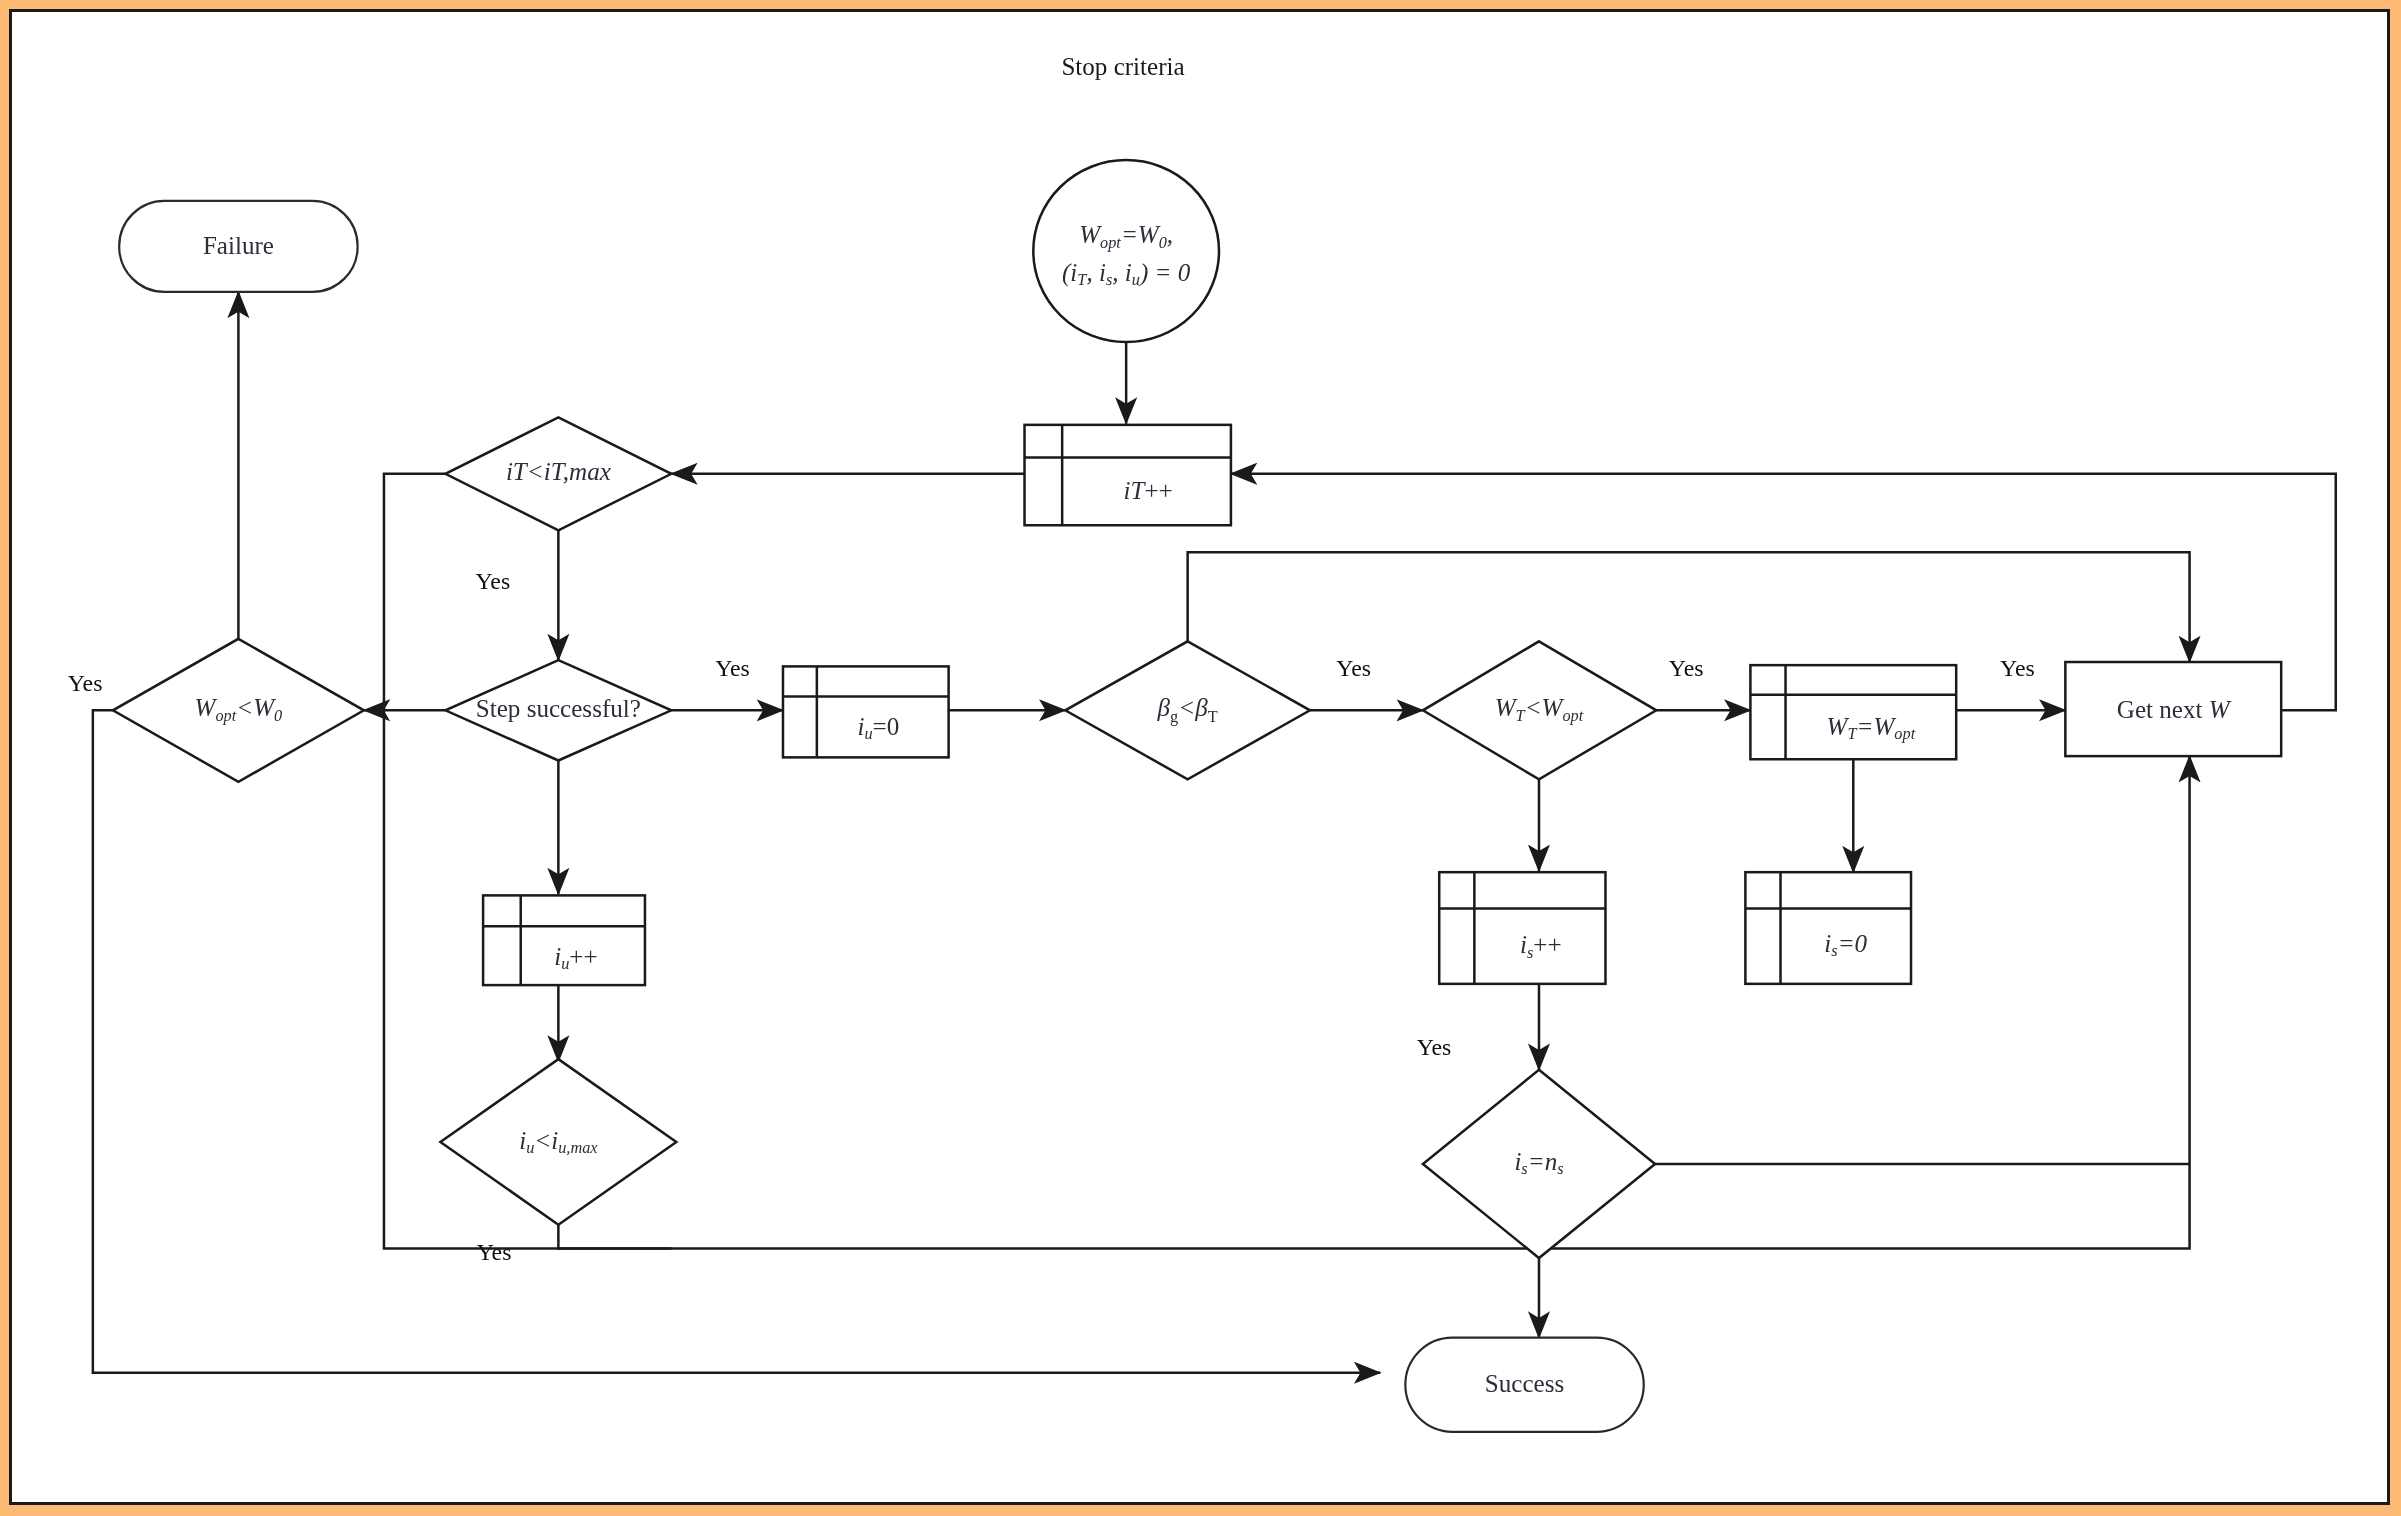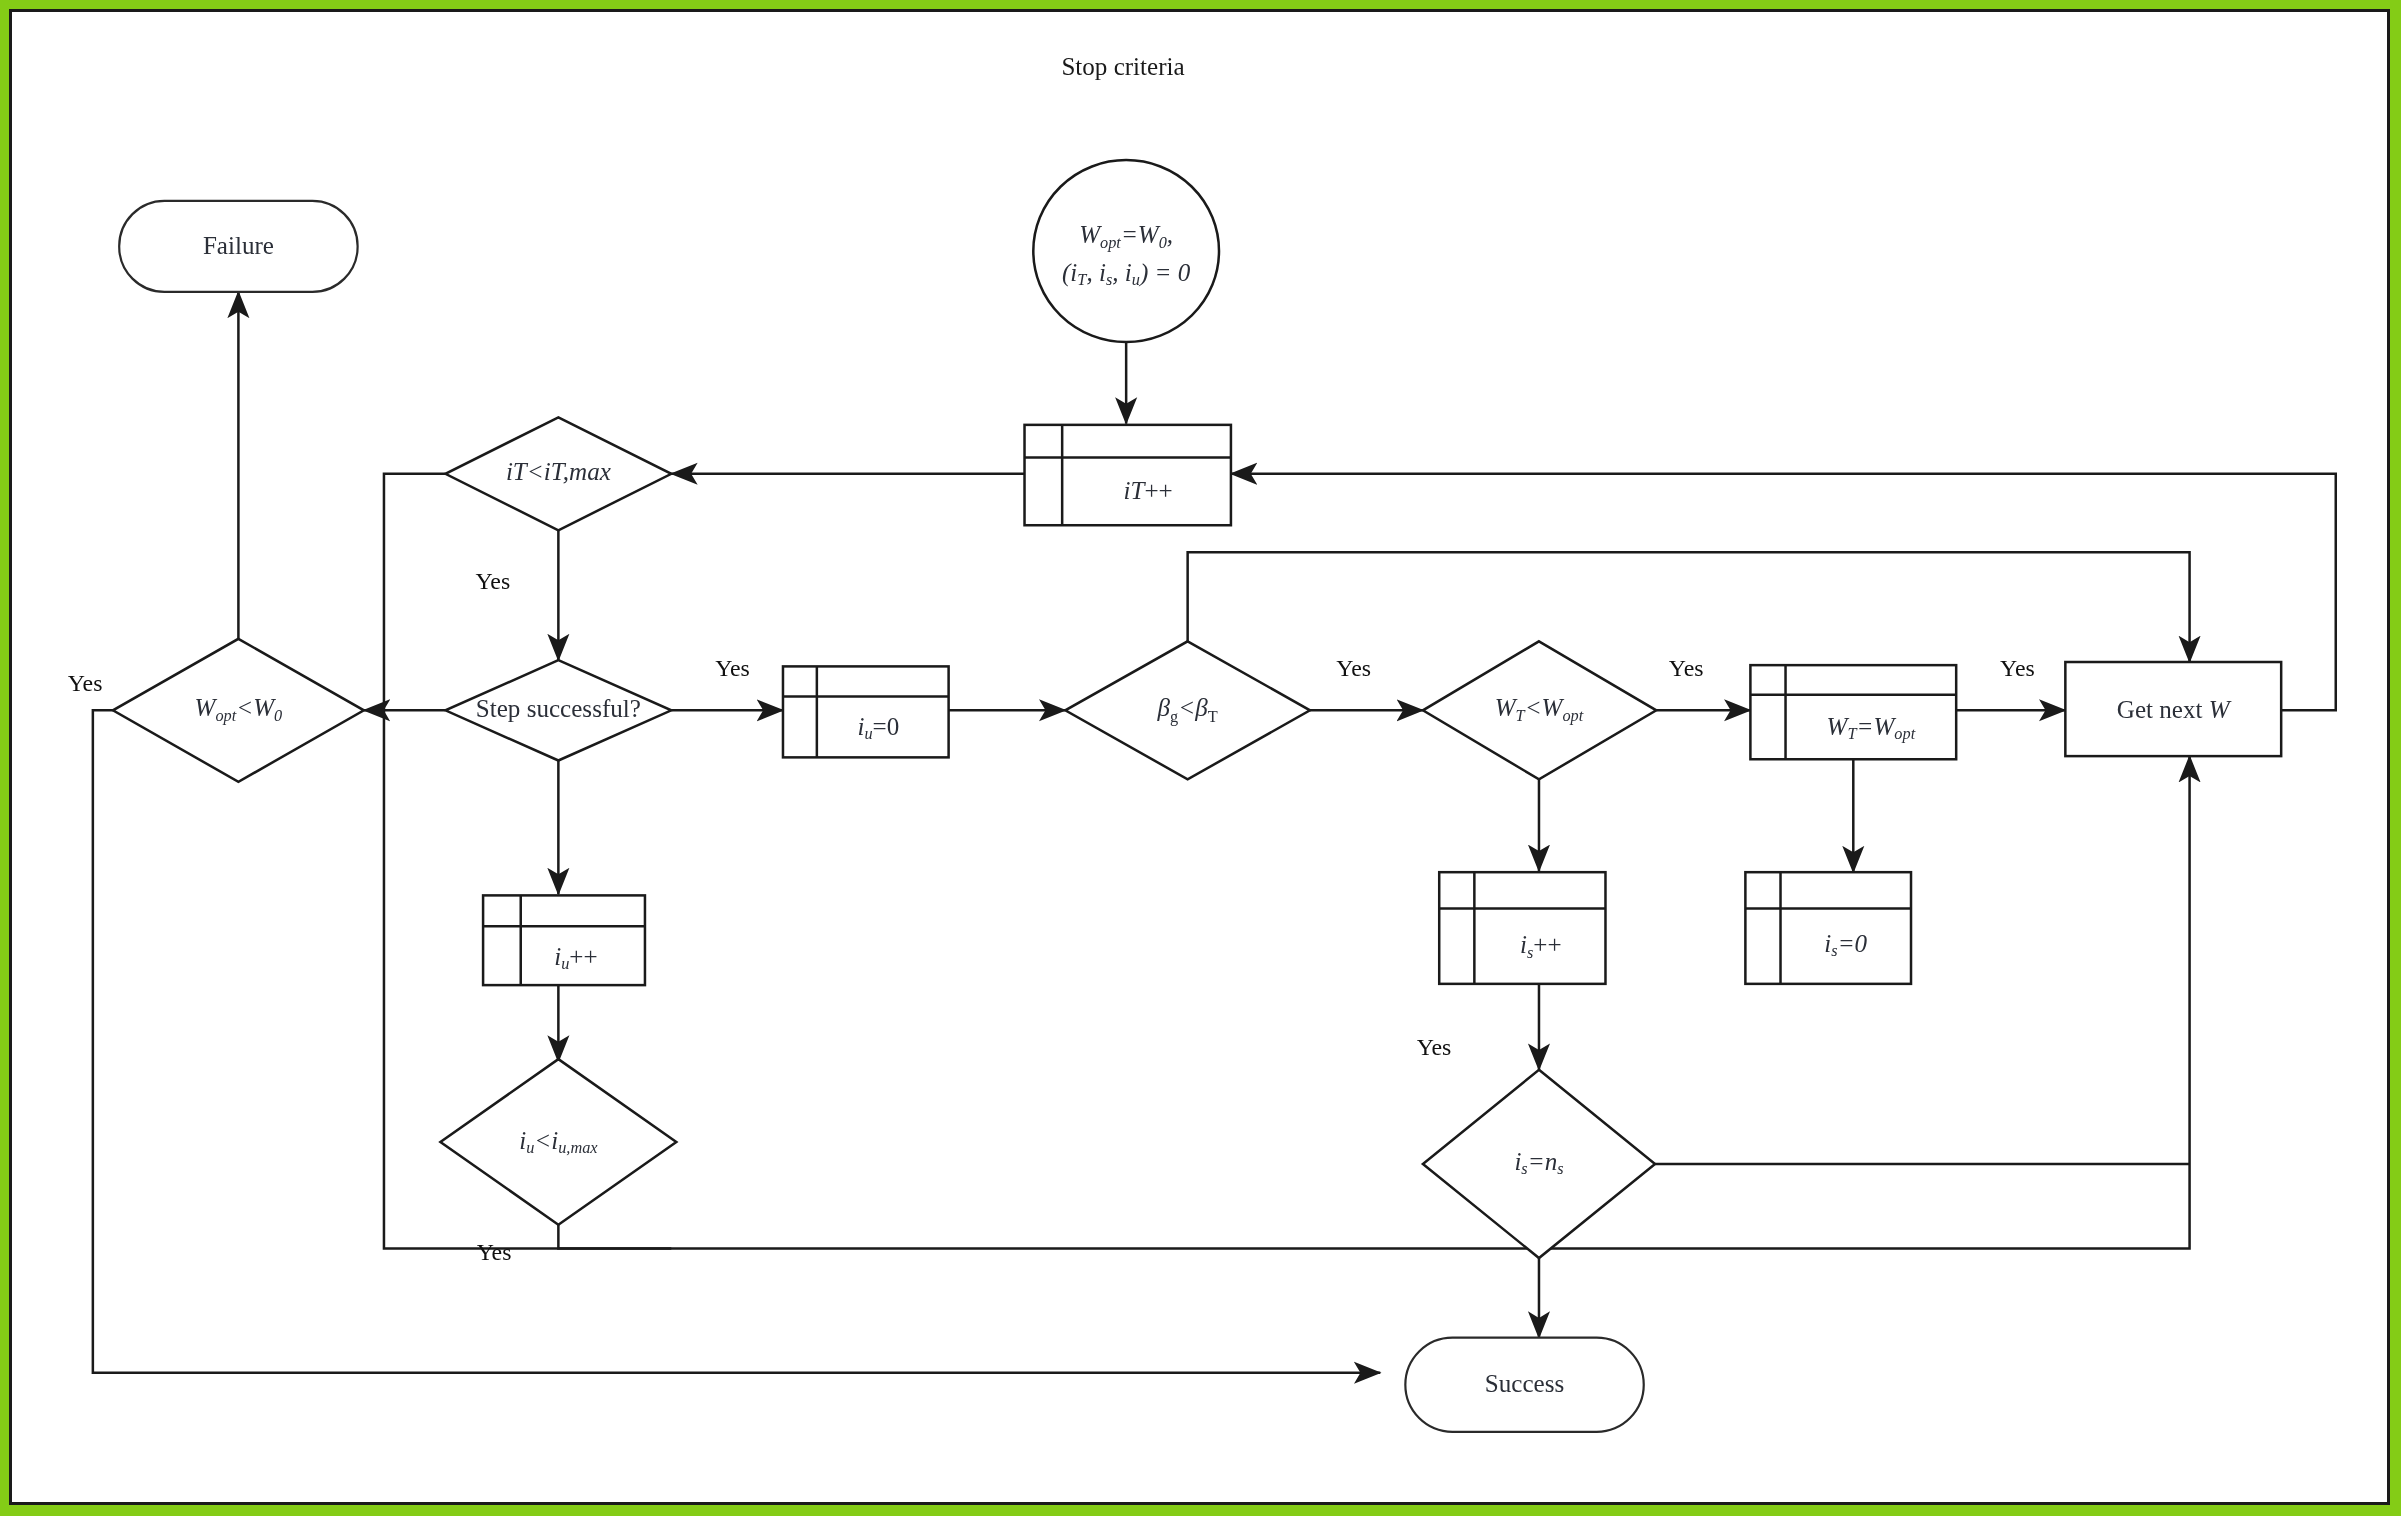--- a/index.html
+++ b/index.html
@@ -1,17 +1,17 @@
 <!DOCTYPE html>
 <html style="font-size:10px"><head>
 <meta charset="utf-8">
 <style>
   html,body{margin:0;padding:0;background:#ffffff;}
   body{font-family:"Liberation Serif",serif;}
-  #page{position:relative;width:2401px;height:1516px;background:#84cc16;overflow:hidden;}
+  #page{position:relative;width:2401px;height:1516px;background:#fdba74;overflow:hidden;}
   #frame{position:absolute;left:8.8px;top:8.8px;width:2381px;height:1496px;border:3.1px solid #1a1a1a;box-sizing:border-box;background:#fff;}
   svg.flow{position:absolute;left:0;top:0;width:2401px;height:1516px;}
   .shape{fill:#ffffff;stroke:#1a1a1a;stroke-width:4;}
   .shape-thin{fill:#ffffff;stroke:#2a2a2a;stroke-width:3.5;}
   .divider{stroke:#1a1a1a;stroke-width:4;fill:none;}
   .link{stroke:#1a1a1a;stroke-width:4;fill:none;}
   .lbl{font-family:"Liberation Serif",serif;fill:#2b2f38;text-anchor:middle;dominant-baseline:middle;}
   .t-title{font-size:40px;fill:#1a1a1a;}
   .t-node{font-size:40px;}
   .t-math{font-size:40px;font-style:italic;}

